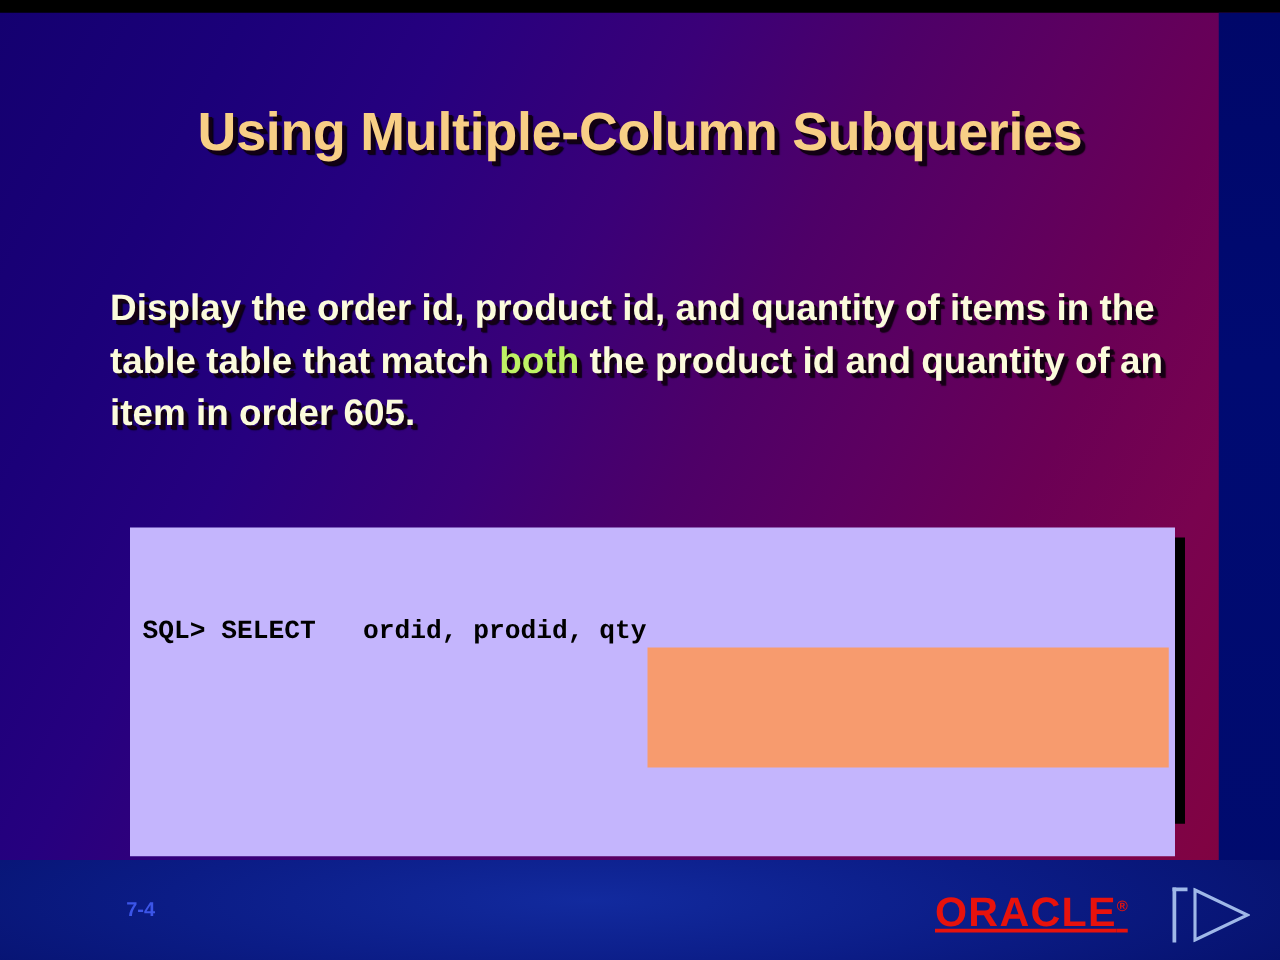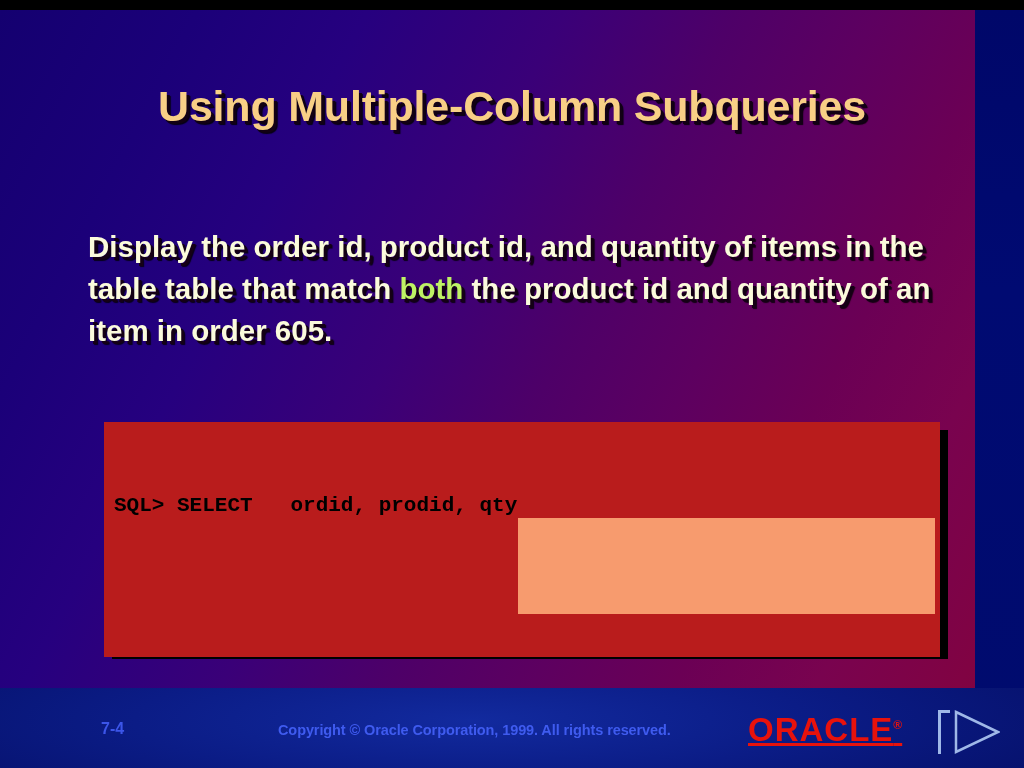--- a/index.html
+++ b/index.html
@@ -92,22 +92,22 @@
     top: 420px;
     width: 836px;
     height: 229px;
     background: #000000;
   }
   .code-box {
     position: absolute;
     left: 104px;
     top: 412px;
     width: 836px;
-    height: 235px;
-    background: #b91c1c;
+    height: 263px;
+    background: #c4b5fd;
     overflow: hidden;
   }
   .code-highlight {
     position: absolute;
     left: 414px;
     top: 96px;
     width: 417px;
     height: 96px;
     background: #f79b6e;
   }
@@ -207,21 +207,20 @@
       <div class="ln">SQL&gt; SELECT   ordid, prodid, qty</div>
       
       
       
       
       
     </div>
   </div>
 
   <div class="page-num">7-4</div>
-  <div class="copyright">Copyright © Oracle Corporation, 1999. All rights reserved.</div>
 
   <div class="oracle-logo"><span>ORACLE</span><span class="reg">®</span></div>
 
   <div class="nav-bar"></div>
   <div class="nav-bar-top"></div>
   <svg class="nav-triangle" viewBox="0 0 46 44">
     <polygon points="2,2 44,22 2,42" fill="none" stroke="#9fb8e8" stroke-width="2.5"></polygon>
   </svg>
 
 </div>

